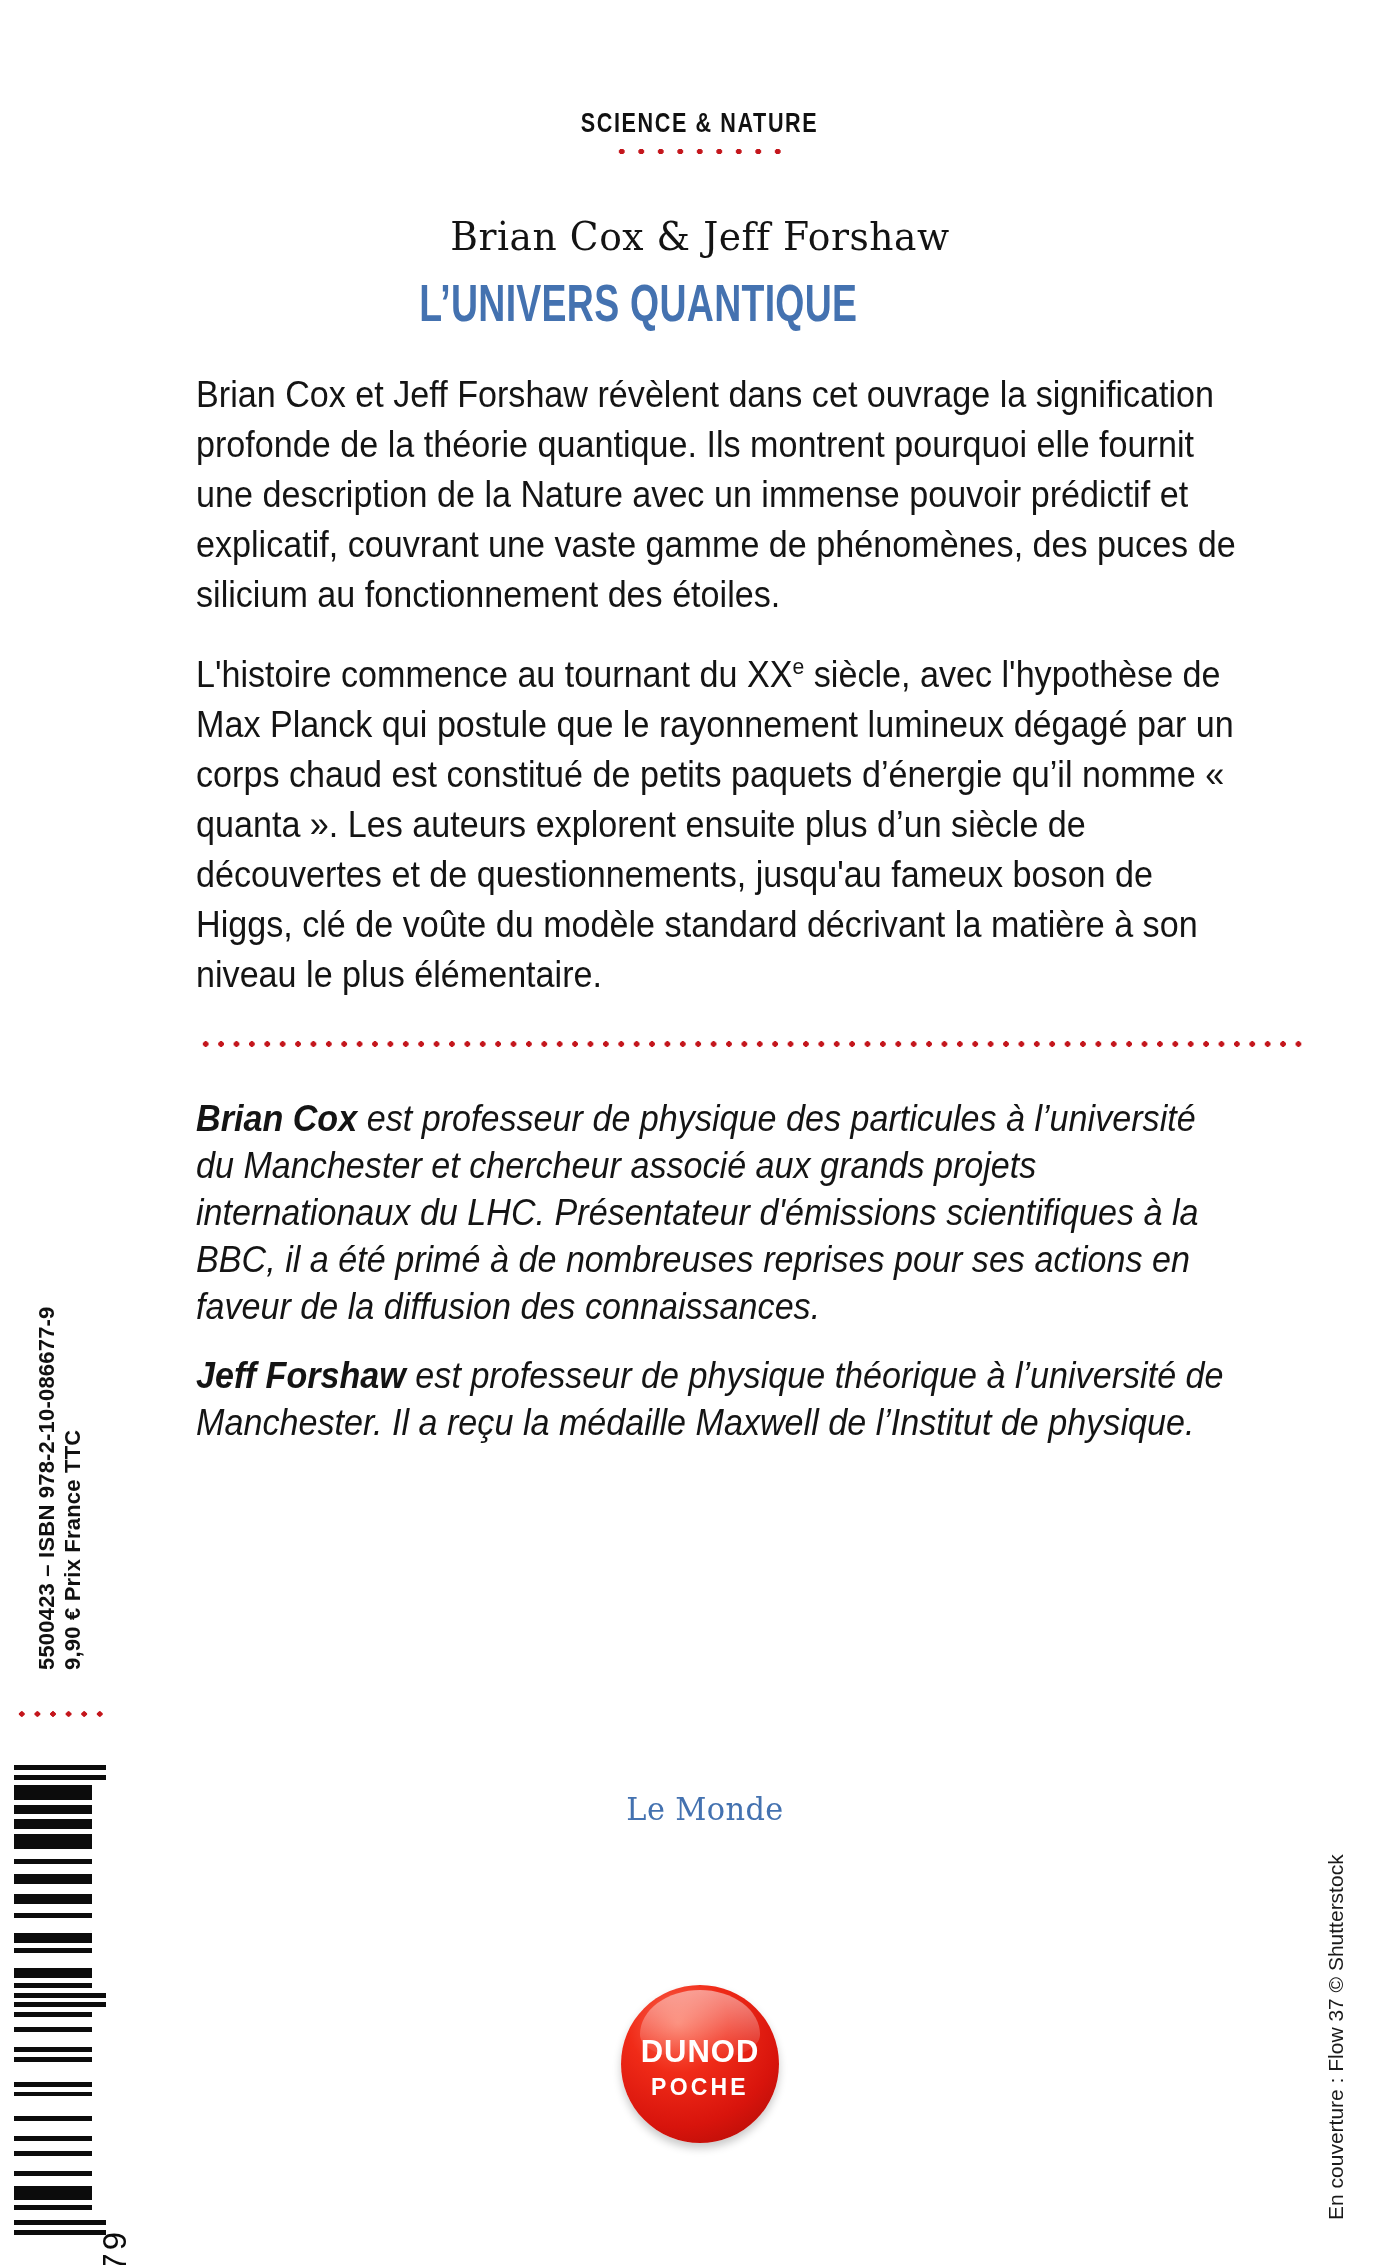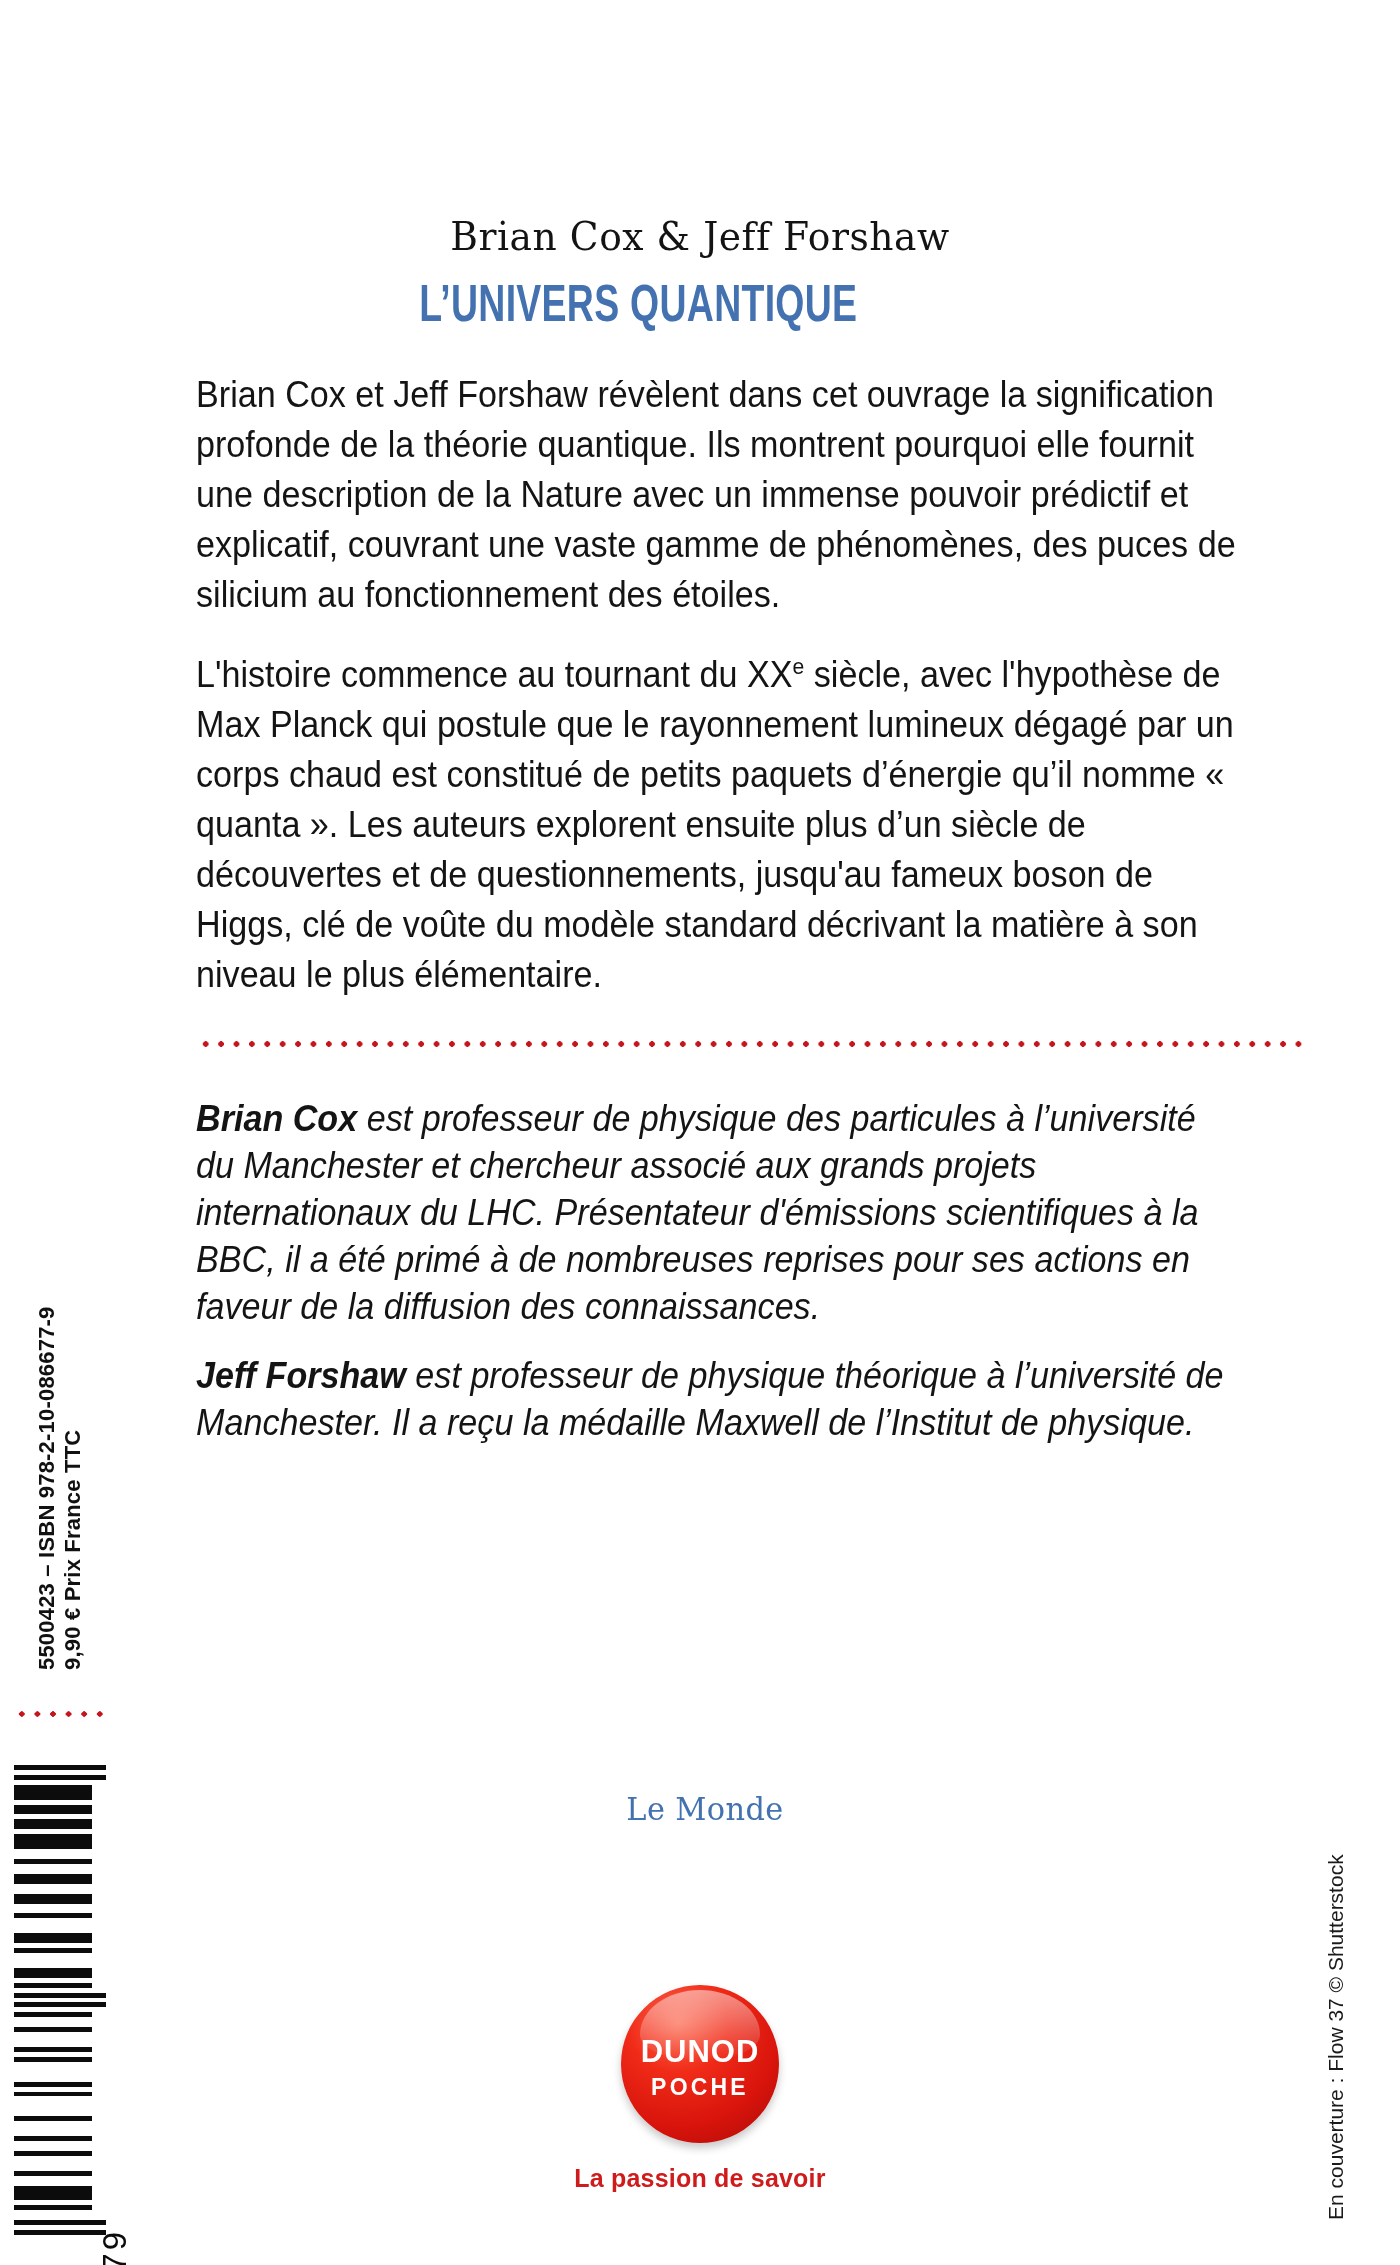--- a/index.html
+++ b/index.html
@@ -314,20 +314,24 @@
     font-family: "Liberation Sans", sans-serif;
     font-size: 21px;
     color: #1a1a1a;
   }
 </style>
 </head>
 <body>
 
 <div class="page">
 
+  <div class="collection">
+    <div class="collection-label">SCIENCE &amp; NATURE</div>
+    <div class="collection-dots"></div>
+  </div>
 
   <div class="authors">Brian Cox &amp; Jeff Forshaw</div>
 
   <div class="book-title">
     <span class="book-title-text">L’UNIVERS QUANTIQUE</span>
   </div>
 
   <p class="blurb" id="blurb-1">Brian Cox et Jeff Forshaw révèlent dans cet ouvrage la signification profonde de la théorie quantique. Ils montrent pourquoi elle fournit une description de la Nature avec un immense pouvoir prédictif et explicatif, couvrant une vaste gamme de phénomènes, des puces de silicium au fonctionnement des étoiles.</p>
 
   <p class="blurb" id="blurb-2">
@@ -346,21 +350,20 @@
 
   <div class="quote-source">Le Monde</div>
 
   <div class="logo-wrap">
     <div class="logo-badge">
       <div class="logo-gloss"></div>
       <div class="logo-dunod">DUNOD</div>
       <div class="logo-poche">POCHE</div>
     </div>
   </div>
-  <div class="logo-tagline">La passion de savoir</div>
 
   <div class="isbn-rail">
     <span class="vline l1">5500423 – ISBN 978-2-10-086677-9</span>
     <span class="vline l2">9,90 € Prix France TTC</span>
   </div>
   <div class="rail-dots"></div>
 
   <div class="barcode-wrap">
     <div class="barcode-bars" id="barcode-bars">
         <i style="top:0.00px;height:4.95px;width:92px;"></i>

